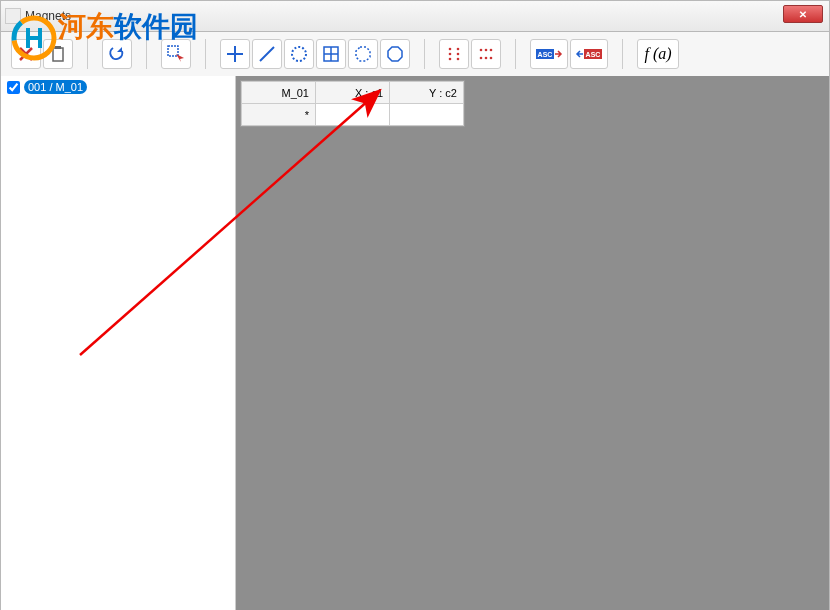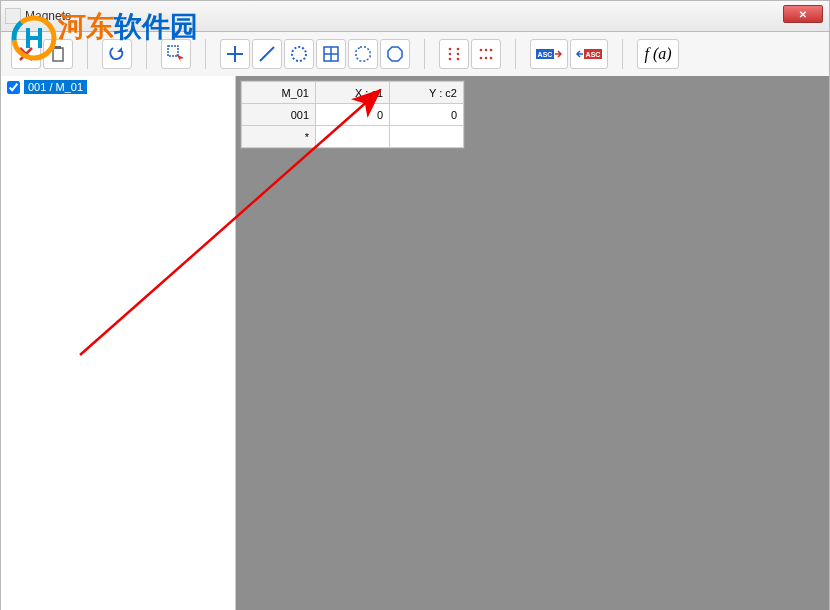--- a/index.html
+++ b/index.html
@@ -14,21 +14,21 @@
 .tool-group { display: flex; gap: 2px; padding: 0 4px; }
 .tool-sep { width: 1px; height: 30px; background: #ccc; margin: 0 2px; }
 .tool-btn { width: 30px; height: 30px; border: 1px solid #ccc; border-radius: 3px; background: #fff; display: flex; align-items: center; justify-content: center; cursor: pointer; }
 .tool-btn svg { width: 20px; height: 20px; }
 
 .main { display: flex; height: calc(610px - 28px - 44px - 2px); border: 1px solid #b8b8b8; border-top: none; }
 .sidebar { width: 235px; min-width: 235px; background: #fff; border-right: 1px solid #ccc; overflow: auto; padding: 2px; }
 .list-item { display: flex; align-items: center; padding: 2px 4px; gap: 4px; }
 .list-item.selected .item-label { background: #0078d7; color: #fff; padding: 1px 4px; }
 .item-cb { width: 13px; height: 13px; }
-.item-label { font-size: 11px; }
+.item-label { font-size: 11px; border-radius: 7px; }
 
 .content { flex: 1; background: #8e8e8e; position: relative; overflow: hidden; }
 .grid { position: absolute; top: 4px; left: 4px; background: #fff; border: 1px solid #999; }
 .grid table { border-collapse: collapse; }
 .grid th, .grid td { border: 1px solid #ccc; width: 74px; height: 22px; text-align: right; padding: 2px 6px; font-size: 11px; font-weight: normal; background: #fff; }
 .grid th { background: #f4f4f4; }
 .grid .rowhead { background: #f4f4f4; text-align: right; }
 
 .arrow-overlay { position: absolute; top: 0; left: 0; pointer-events: none; }
 
@@ -180,25 +180,20 @@
   <div class="content">
     <div class="grid">
       <table>
         <tbody>
             <tr>
           <th>M_01</th>
           <th>X : c1</th>
           <th>Y : c2</th>
         </tr>
         <tr>
-          <td class="rowhead">001</td>
-          <td>0</td>
-          <td>0</td>
-        </tr>
-        <tr>
           <td class="rowhead">*</td>
           <td></td>
           <td></td>
         </tr>
       </tbody>
         </table>
     </div>
   </div>
 </div>
 

